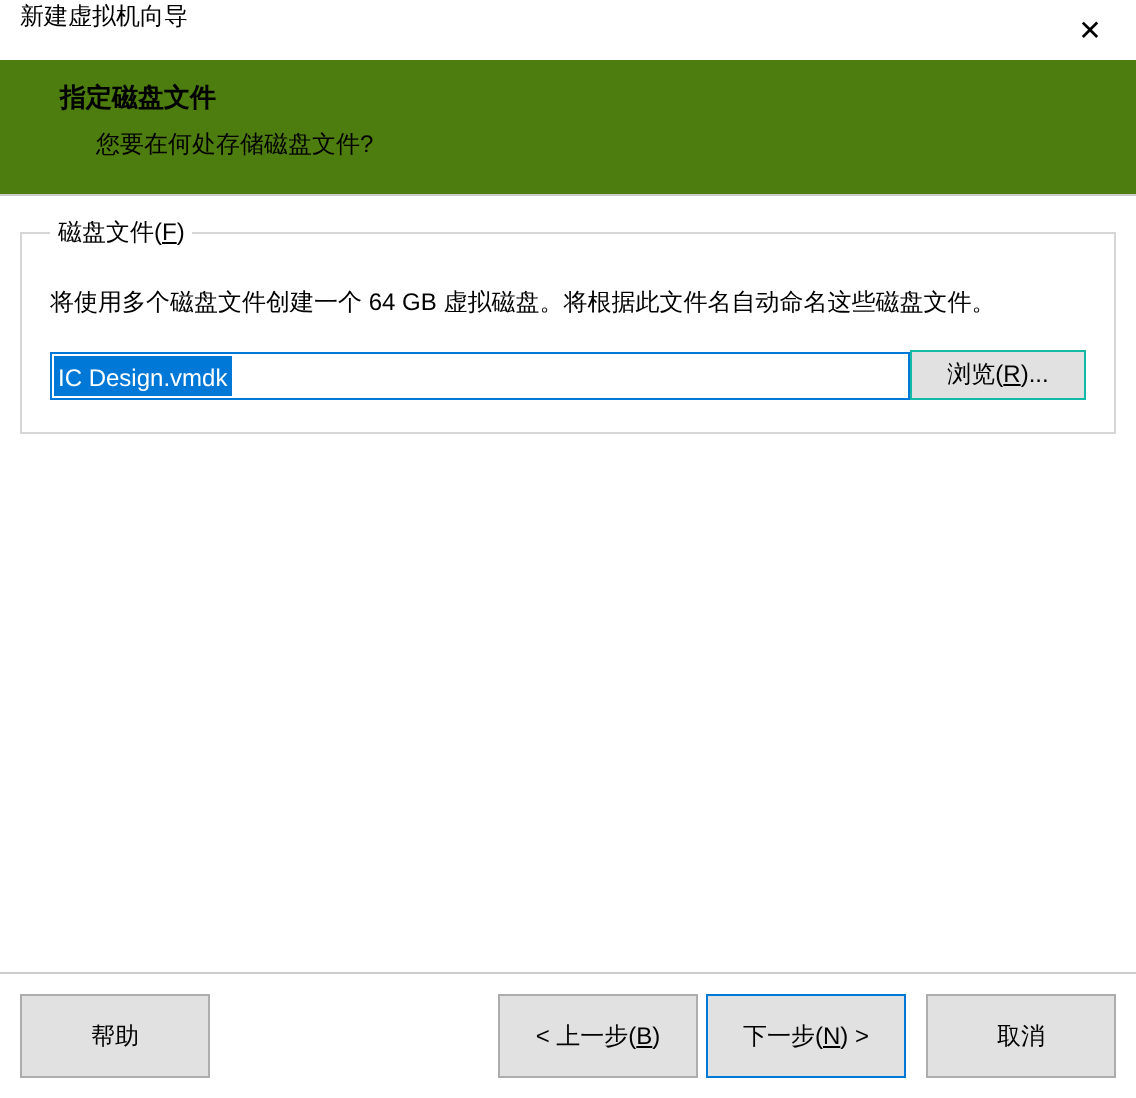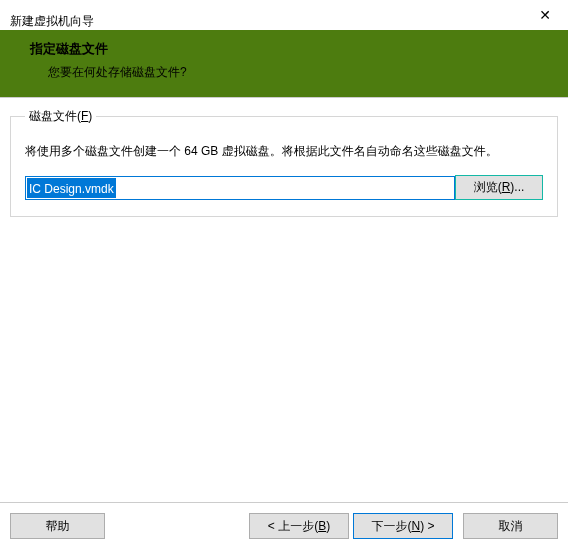--- a/index.html
+++ b/index.html
@@ -13,21 +13,21 @@
       background: #ffffff;
       color: #000000;
       width: 568px;
       height: 549px;
       overflow: hidden;
       position: relative;
     }
     .titlebar {
       height: 30px;
       display: flex;
-      align-items: flex-end;
+      align-items: flex-start;
       padding-left: 10px;
       background: #ffffff;
     }
     .titlebar-title {
       flex: 1;
       font-size: 12px;
     }
     .close-btn {
       width: 46px;
       height: 30px;
@@ -113,21 +113,21 @@
       border-top: 1px solid #cccccc;
       padding: 10px;
       display: flex;
       align-items: center;
       background: #ffffff;
     }
     .footer .spacer {
       flex: 1;
     }
     .footer button {
-      height: 26px;
+      height: 42px;
       background: #e1e1e1;
       border: 1px solid #adadad;
       font-size: 12px;
       font-family: inherit;
       cursor: pointer;
       padding: 0 8px;
     }
     .footer .help-btn {
       width: 95px;
     }

